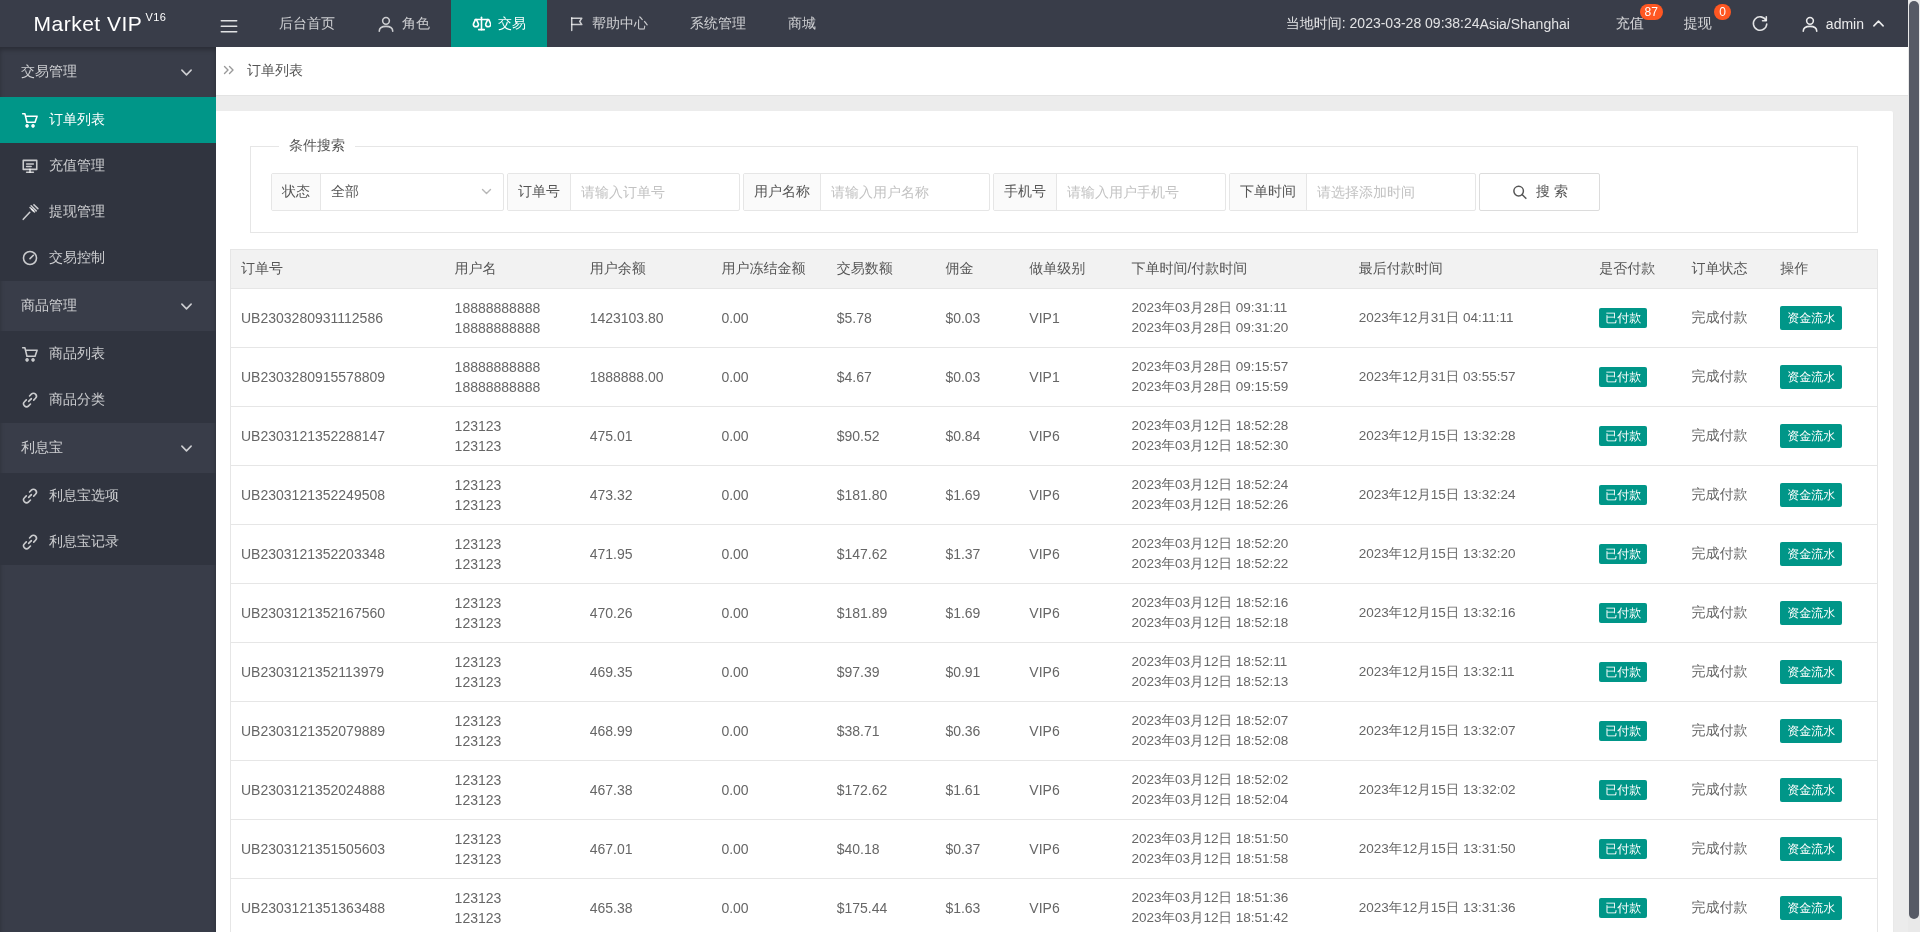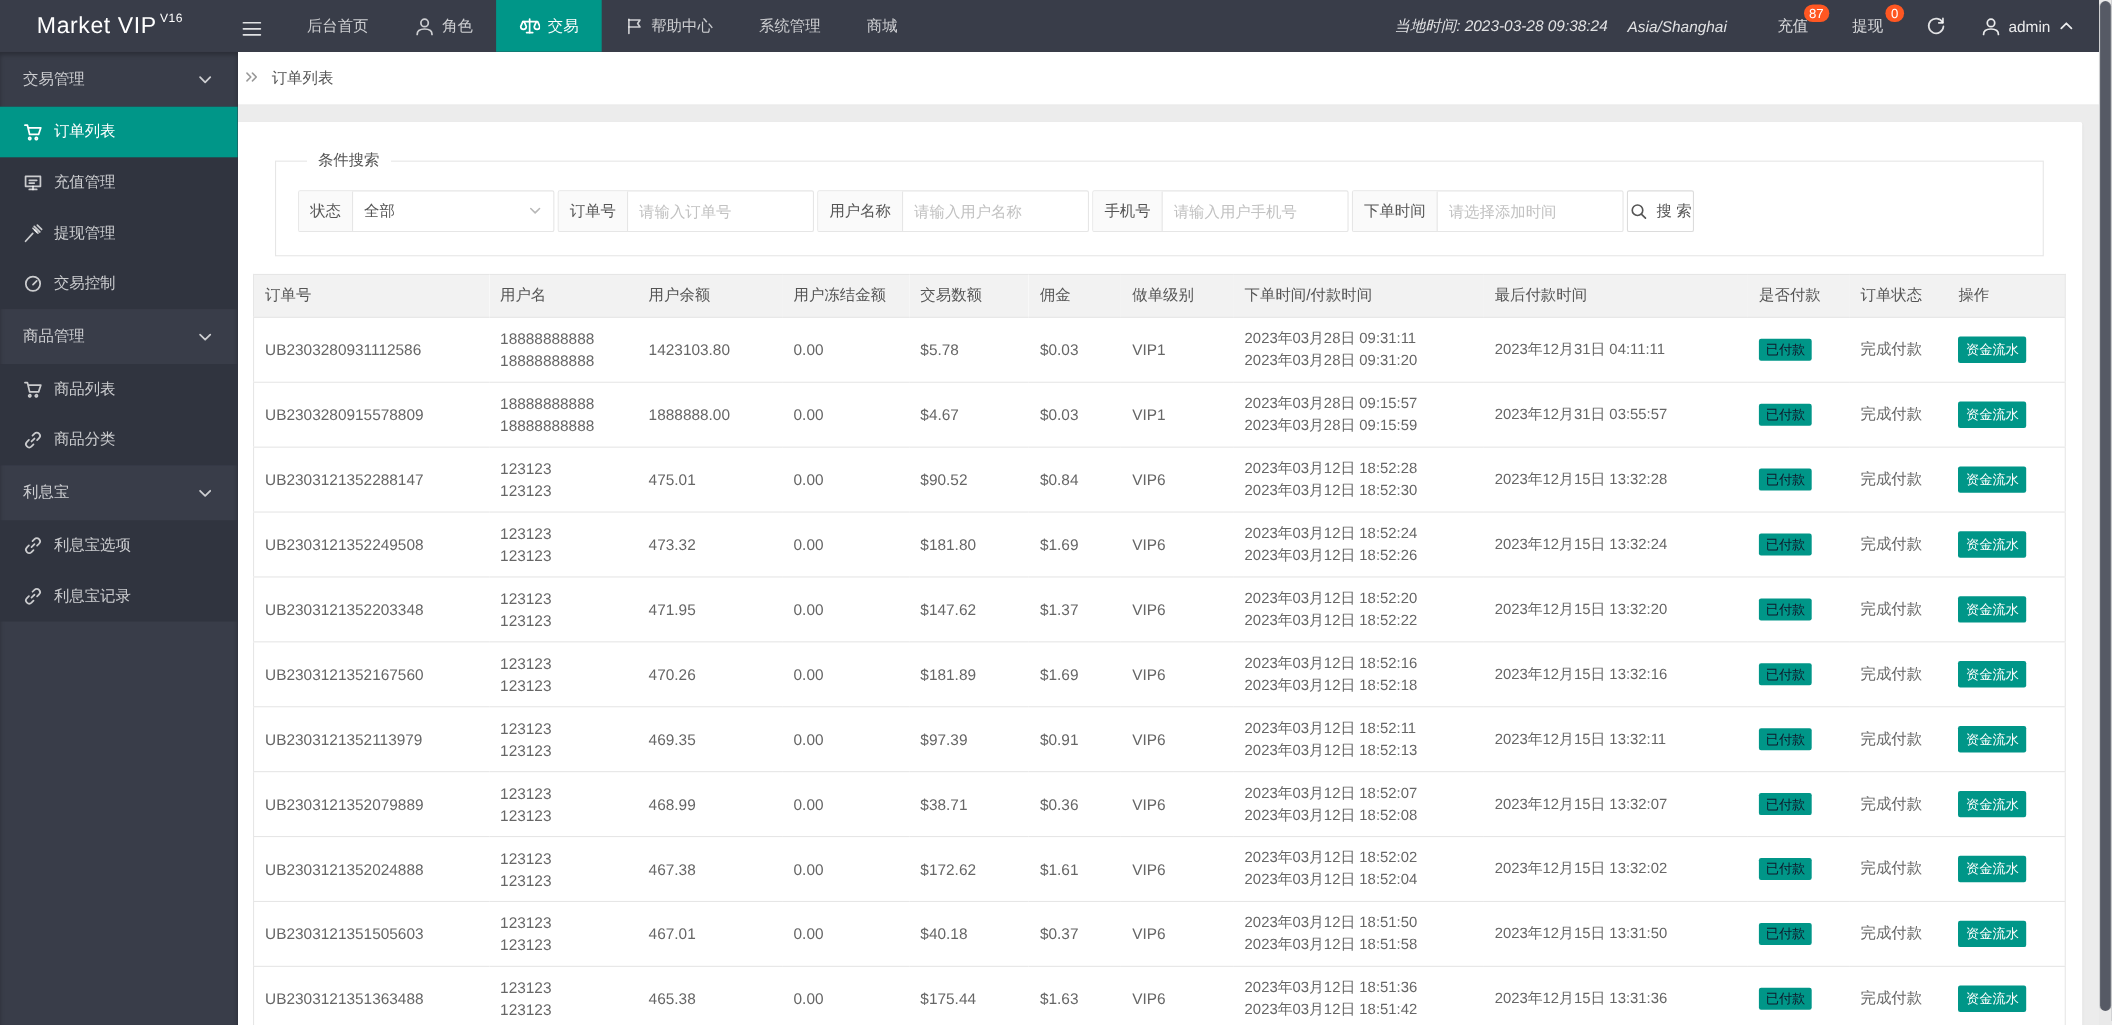--- a/index.html
+++ b/index.html
@@ -12,21 +12,21 @@
 
   
   .header{position:fixed;top:0;left:0;width:1908px;height:47px;background:var(--dark);display:flex;align-items:stretch;z-index:30;}
   .logo{width:200px;display:flex;align-items:center;justify-content:center;color:#fff;font-size:21px;letter-spacing:.5px;}
   .logo sup{font-size:11px;margin-left:3px;top:-7px;position:relative;}
   .burger{width:58px;display:flex;align-items:center;justify-content:center;color:rgba(255,255,255,.85);cursor:pointer;}
   .topnav{display:flex;list-style:none;}
   .topnav .nav-item{display:flex;align-items:center;gap:7px;padding:0 21px;color:rgba(255,255,255,.75);cursor:pointer;}
   .topnav .nav-item.active{background:var(--accent);color:#fff;}
   .hd-right{margin-left:auto;display:flex;align-items:stretch;}
-  .hd-time{display:flex;align-items:center;color:rgba(255,255,255,.85);gap:18px;padding:0 26px;font-style:italic;}
+  .hd-time{display:flex;align-items:center;color:rgba(255,255,255,.85);padding:0 26px;}
   .hd-link{position:relative;display:flex;align-items:center;padding:0 20px;color:rgba(255,255,255,.8);cursor:pointer;}
   .hd-badge{position:absolute;top:4px;right:1px;background:var(--red);color:#fff;font-size:12px;line-height:16px;min-width:16px;text-align:center;border-radius:9px;padding:0 5px;}
   .hd-icon-btn{display:flex;align-items:center;padding:0 18px;color:rgba(255,255,255,.85);cursor:pointer;}
   .hd-user{display:flex;align-items:center;gap:7px;padding:0 22px 0 14px;color:rgba(255,255,255,.9);cursor:pointer;}
 
   
   .sidebar{position:fixed;top:47px;left:0;bottom:0;width:216px;background:var(--dark);z-index:20;box-shadow:inset 0 3px 4px rgba(0,0,0,.25);}
   .sb-group-hd{height:50px;display:flex;align-items:center;justify-content:space-between;padding:0 22px 0 21px;color:rgba(255,255,255,.75);cursor:pointer;}
   .sb-items{background:var(--dark2);}
   .sb-item{height:46px;display:flex;align-items:center;gap:10px;padding-left:21px;color:rgba(255,255,255,.75);cursor:pointer;}
@@ -40,30 +40,30 @@
 
   fieldset.search{border:1px solid #e6e6e6;margin:10px 20px 0;padding:6px 20px 21px;}
   fieldset.search legend{color:#555;padding:0 10px;margin-left:8px;font-size:14px;}
   .search-row{display:flex;align-items:center;gap:3px;margin-top:12px;}
   .igroup{display:flex;height:38px;border:1px solid #e6e6e6;border-radius:2px;background:#fff;}
   .iaddon{background:#fafafa;border-right:1px solid #e6e6e6;display:flex;align-items:center;padding:0 10px;color:#555;white-space:nowrap;}
   .igroup input{border:none;outline:none;padding:0 10px;width:168px;font-size:14px;color:#555;font-family:inherit;background:transparent;}
   .igroup input::placeholder{color:#c2c2c2;}
   .fake-select{display:flex;align-items:center;justify-content:space-between;width:182px;padding:0 10px;color:#555;cursor:pointer;}
   .fake-select .caret{color:#b7b7b7;}
-  .btn-search{display:flex;align-items:center;gap:8px;height:38px;padding:0 1px;background:#fff;border:1px solid #dcdcdc;border-radius:2px;color:#555;font-size:14px;cursor:pointer;font-family:inherit;}
+  .btn-search{display:flex;align-items:center;gap:8px;height:38px;padding:0 31px;background:#fff;border:1px solid #dcdcdc;border-radius:2px;color:#555;font-size:14px;cursor:pointer;font-family:inherit;}
 
   
   table.grid{width:100%;border-collapse:collapse;margin-top:16px;border:1px solid #e6e6e6;table-layout:fixed;}
   table.grid th{background:#f2f2f2;font-weight:normal;text-align:left;color:#555;padding:10px 10px;border-bottom:1px solid #e6e6e6;white-space:nowrap;overflow:hidden;}
   table.grid td{padding:9px 10px;color:#666;border-top:1px solid #e6e6e6;vertical-align:middle;word-break:break-all;}
   table.grid tr td{background:#fff;}
   .two-line div{line-height:20px;}
   .time-cell div{line-height:20px;font-size:13.5px;white-space:nowrap;}
-  .badge-teal{display:inline-block;background:var(--accent);color:#0f172a;font-size:12px;line-height:18px;padding:1px 6px;border-radius:2px;white-space:nowrap;}
+  .badge-teal{display:inline-block;background:var(--accent);color:#ffffff;font-size:12px;line-height:18px;padding:1px 6px;border-radius:2px;white-space:nowrap;}
   .btn-flow{display:inline-block;background:var(--accent);color:#fff;font-size:12px;line-height:18px;padding:3px 7px;border-radius:2px;border:none;cursor:pointer;font-family:inherit;white-space:nowrap;}
 
   
   .scrollbar{position:fixed;top:0;right:0;width:12px;bottom:0;background:#e9e9e9;z-index:40;}
   .scrollbar .thumb{position:absolute;top:1px;left:1px;right:1px;height:918px;background:#565a65;border-radius:6px;}
 </style>
 </head>
 <body>
 
 <div class="header">

